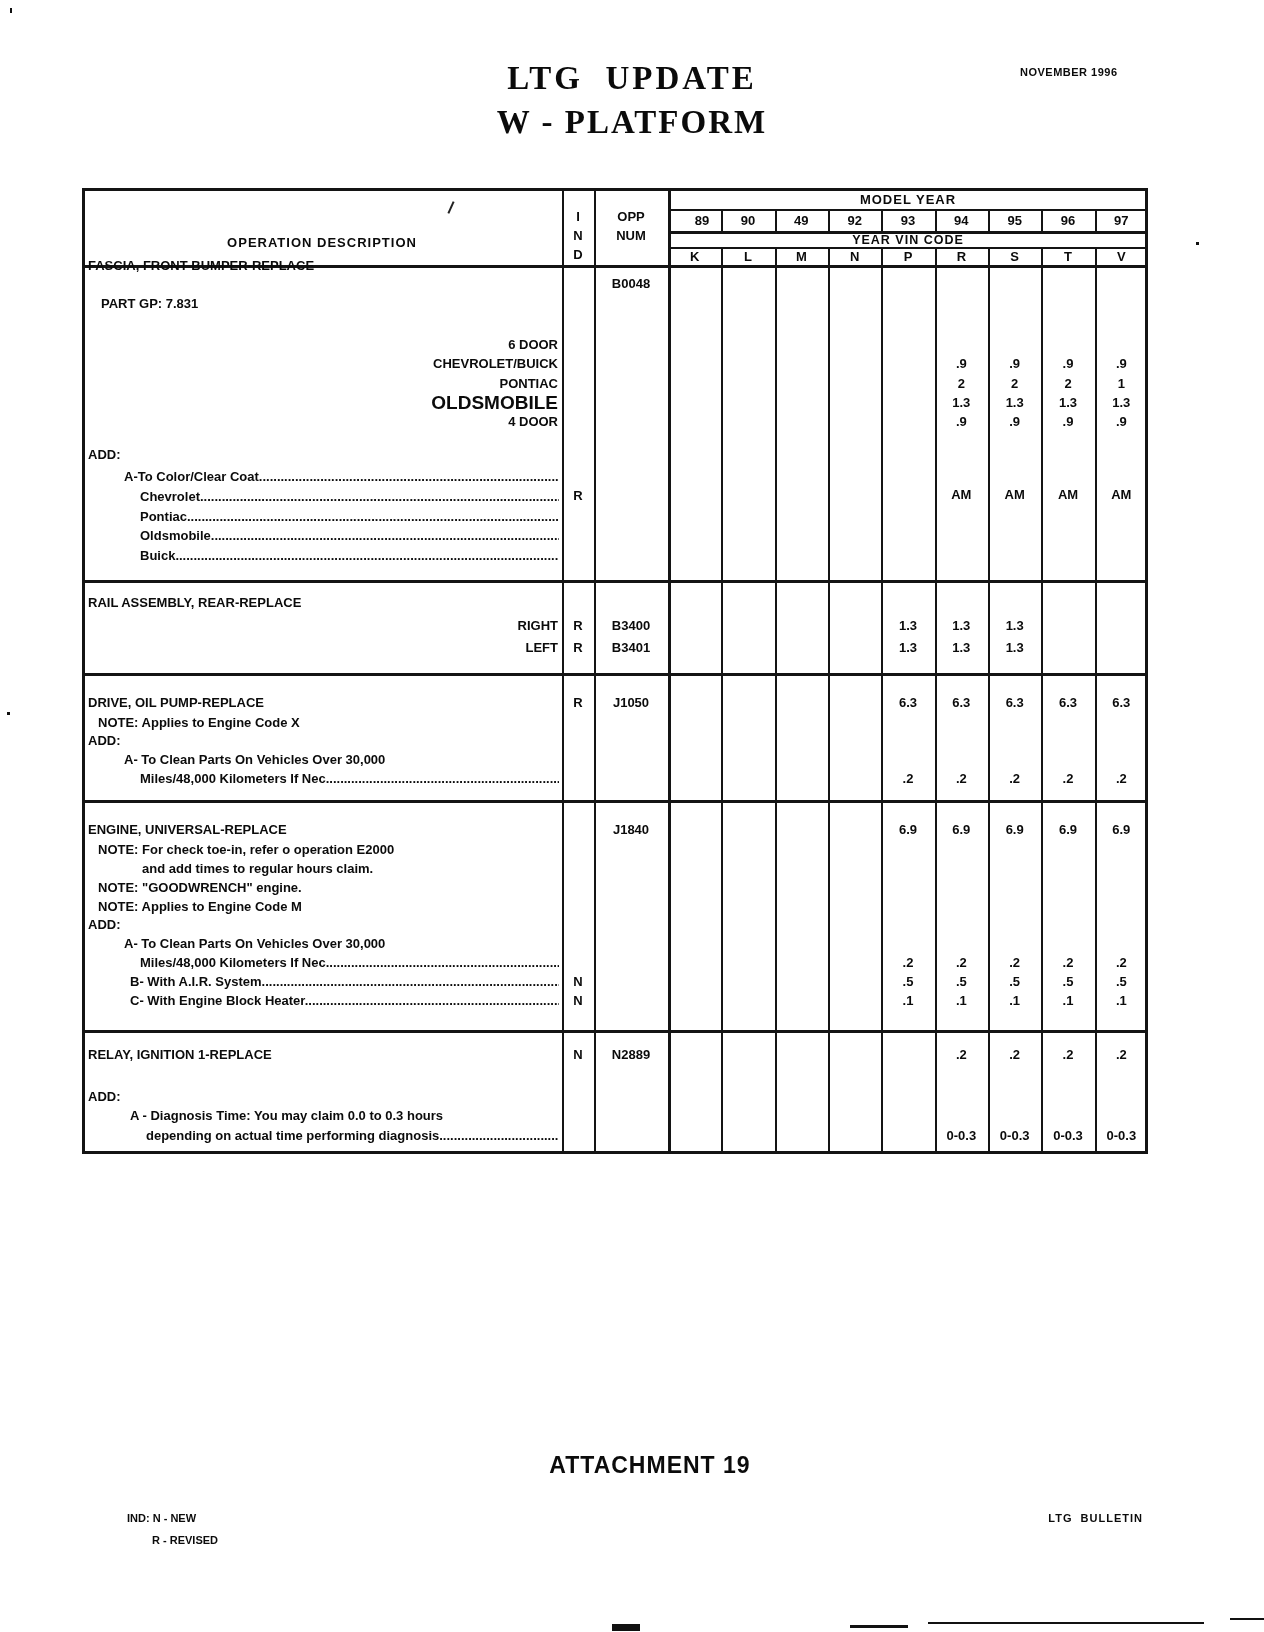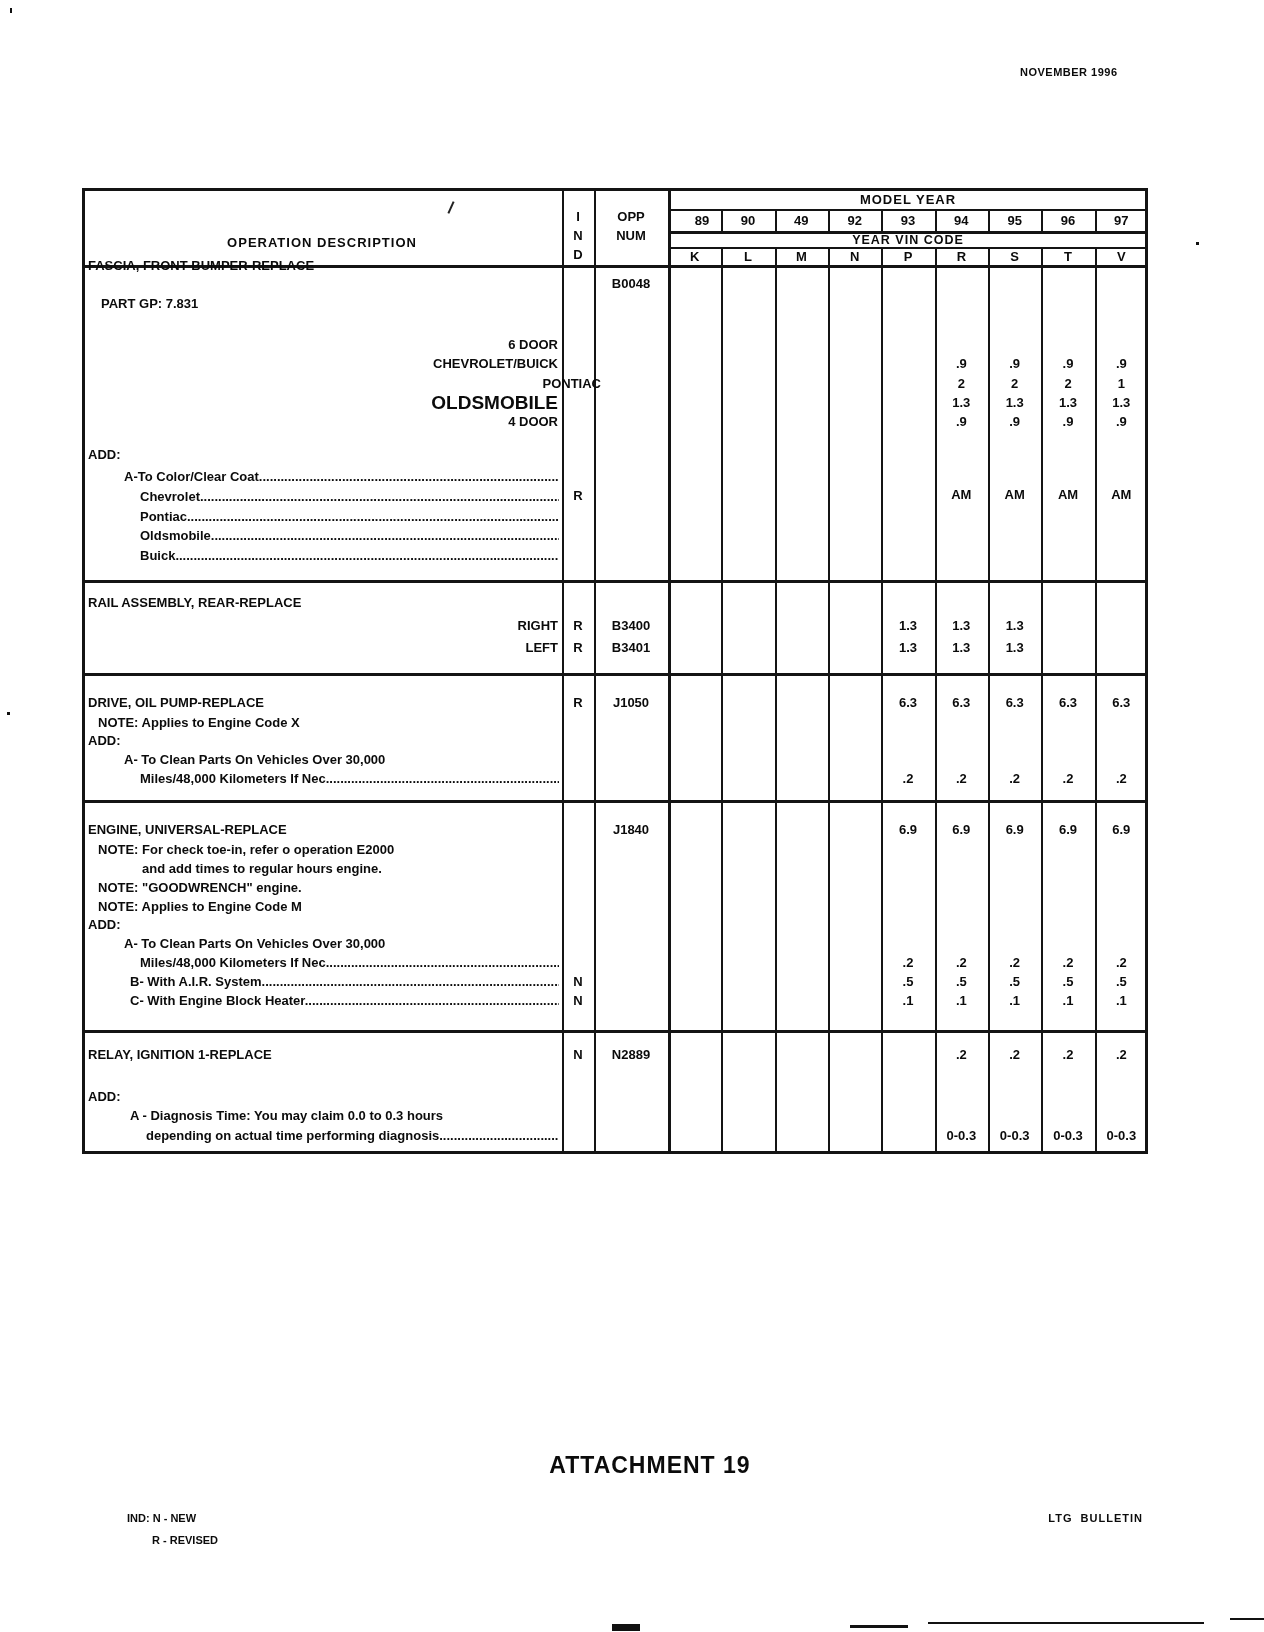--- a/index.html
+++ b/index.html
@@ -27,20 +27,22 @@
   .hdr-opp2{position:absolute;left:512px;top:40px;width:74px;text-align:center;}
   .pen-mark{position:absolute;left:368px;top:13px;width:2px;height:13px;background:#222;transform:rotate(24deg);}
   .artifact{position:absolute;background:#111;}
 </style>
 </head>
 <body>
 
 <div class="page">
 
   <div class="t date">NOVEMBER 1996</div>
+  <div class="t title1">LTG  UPDATE</div>
+  <div class="t title2">W - PLATFORM</div>
 
   <div id="ltg-table" class="table">
     <div class="hdr-opdesc">OPERATION  DESCRIPTION</div>
     <div class="hdr-modelyear">MODEL  YEAR</div>
     <div class="hdr-vincode">YEAR  VIN  CODE</div>
     <div class="hdr-opp1">OPP</div>
     <div class="hdr-opp2">NUM</div>
     <div class="pen-mark"></div>
   <div class="hline" style="left: 0px; top: 0px; width: 1066px; height: 3px;"></div>
       <div class="hline" style="left: 586px; top: 21px; width: 480px; height: 2px;"></div>
@@ -91,40 +93,40 @@
       <div class="hcell" style="left: 906px; top: 61px; width: 53.3333px; height: 16px; line-height: 16px; font-size: 13px;">S</div>
       <div class="hcell" style="left: 959.333px; top: 61px; width: 53.3333px; height: 16px; line-height: 16px; font-size: 13px;">T</div>
       <div class="hcell" style="left: 1012.67px; top: 61px; width: 53.3333px; height: 16px; line-height: 16px; font-size: 13px;">V</div>
       <div class="hcell" style="left: 480px; top: 21px; width: 32px; height: 16px; line-height: 16px; font-size: 13px;">I</div>
       <div class="hcell" style="left: 480px; top: 40px; width: 32px; height: 16px; line-height: 16px; font-size: 13px;">N</div>
       <div class="hcell" style="left: 480px; top: 59px; width: 32px; height: 16px; line-height: 16px; font-size: 13px;">D</div>
       <div class="lbl" style="top: 70px; font-size: 13px; left: 6px; width: 471px;">FASCIA, FRONT BUMPER-REPLACE</div>
       <div class="lbl" style="top: 108px; font-size: 13px; left: 19px; width: 451px;">PART GP: 7.831</div>
       <div class="lbl" style="top: 149px; font-size: 13px; left: 0px; width: 476px; text-align: right;">6 DOOR</div>
       <div class="lbl" style="top: 168px; font-size: 13px; left: 0px; width: 476px; text-align: right;">CHEVROLET/BUICK</div>
-      <div class="lbl" style="top: 188px; font-size: 13px; left: 0px; width: 476px; text-align: right; padding-left: 43px;">PONTIAC</div>
+      <div class="lbl" style="top: 188px; font-size: 13px; left: 0px; width: 476px; text-align: right;">PONTIAC</div>
       <div class="lbl" style="top: 207px; font-size: 19px; left: 0px; width: 476px; text-align: right;">OLDSMOBILE</div>
       <div class="lbl" style="top: 226px; font-size: 13px; left: 0px; width: 476px; text-align: right;">4 DOOR</div>
       <div class="lbl" style="top: 259px; font-size: 13px; left: 6px; width: 471px;">ADD:</div>
       <div class="lbl" style="top: 281px; font-size: 13px; left: 42px; width: 435px;">A-To Color/Clear Coat....................................................................................................................................................................................</div>
       <div class="lbl" style="top: 301px; font-size: 13px; left: 58px; width: 419px;">Chevrolet....................................................................................................................................................................................</div>
       <div class="lbl" style="top: 321px; font-size: 13px; left: 58px; width: 419px;">Pontiac....................................................................................................................................................................................</div>
       <div class="lbl" style="top: 340px; font-size: 13px; left: 58px; width: 419px;">Oldsmobile....................................................................................................................................................................................</div>
       <div class="lbl" style="top: 360px; font-size: 13px; left: 58px; width: 419px;">Buick....................................................................................................................................................................................</div>
       <div class="lbl" style="top: 407px; font-size: 13px; left: 6px; width: 471px;">RAIL ASSEMBLY, REAR-REPLACE</div>
       <div class="lbl" style="top: 430px; font-size: 13px; left: 0px; width: 476px; text-align: right;">RIGHT</div>
       <div class="lbl" style="top: 452px; font-size: 13px; left: 0px; width: 476px; text-align: right;">LEFT</div>
       <div class="lbl" style="top: 507px; font-size: 13px; left: 6px; width: 471px;">DRIVE, OIL PUMP-REPLACE</div>
       <div class="lbl" style="top: 527px; font-size: 13px; left: 16px; width: 461px;">NOTE: Applies to Engine Code X</div>
       <div class="lbl" style="top: 545px; font-size: 13px; left: 6px; width: 471px;">ADD:</div>
       <div class="lbl" style="top: 564px; font-size: 13px; left: 42px; width: 435px;">A- To Clean Parts On Vehicles Over 30,000</div>
       <div class="lbl" style="top: 583px; font-size: 13px; left: 58px; width: 419px;">Miles/48,000 Kilometers If Nec....................................................................................................................................................................................</div>
       <div class="lbl" style="top: 634px; font-size: 13px; left: 6px; width: 471px;">ENGINE, UNIVERSAL-REPLACE</div>
       <div class="lbl" style="top: 654px; font-size: 13px; left: 16px; width: 461px;">NOTE: For check toe-in, refer o operation E2000</div>
-      <div class="lbl" style="top: 673px; font-size: 13px; left: 60px; width: 417px;">and add times to regular hours engine.</div>
+      <div class="lbl" style="top: 673px; font-size: 13px; left: 60px; width: 417px;">and add times to regular hours claim.</div>
       <div class="lbl" style="top: 692px; font-size: 13px; left: 16px; width: 461px;">NOTE: "GOODWRENCH" engine.</div>
       <div class="lbl" style="top: 711px; font-size: 13px; left: 16px; width: 461px;">NOTE: Applies to Engine Code M</div>
       <div class="lbl" style="top: 729px; font-size: 13px; left: 6px; width: 471px;">ADD:</div>
       <div class="lbl" style="top: 748px; font-size: 13px; left: 42px; width: 435px;">A- To Clean Parts On Vehicles Over 30,000</div>
       <div class="lbl" style="top: 767px; font-size: 13px; left: 58px; width: 419px;">Miles/48,000 Kilometers If Nec....................................................................................................................................................................................</div>
       <div class="lbl" style="top: 786px; font-size: 13px; left: 48px; width: 429px;">B- With A.I.R. System....................................................................................................................................................................................</div>
       <div class="lbl" style="top: 805px; font-size: 13px; left: 48px; width: 429px;">C- With Engine Block Heater....................................................................................................................................................................................</div>
       <div class="lbl" style="top: 859px; font-size: 13px; left: 6px; width: 471px;">RELAY, IGNITION 1-REPLACE</div>
       <div class="lbl" style="top: 901px; font-size: 13px; left: 6px; width: 471px;">ADD:</div>
       <div class="lbl" style="top: 920px; font-size: 13px; left: 48px; width: 429px;">A - Diagnosis Time: You may claim 0.0 to 0.3 hours</div>

